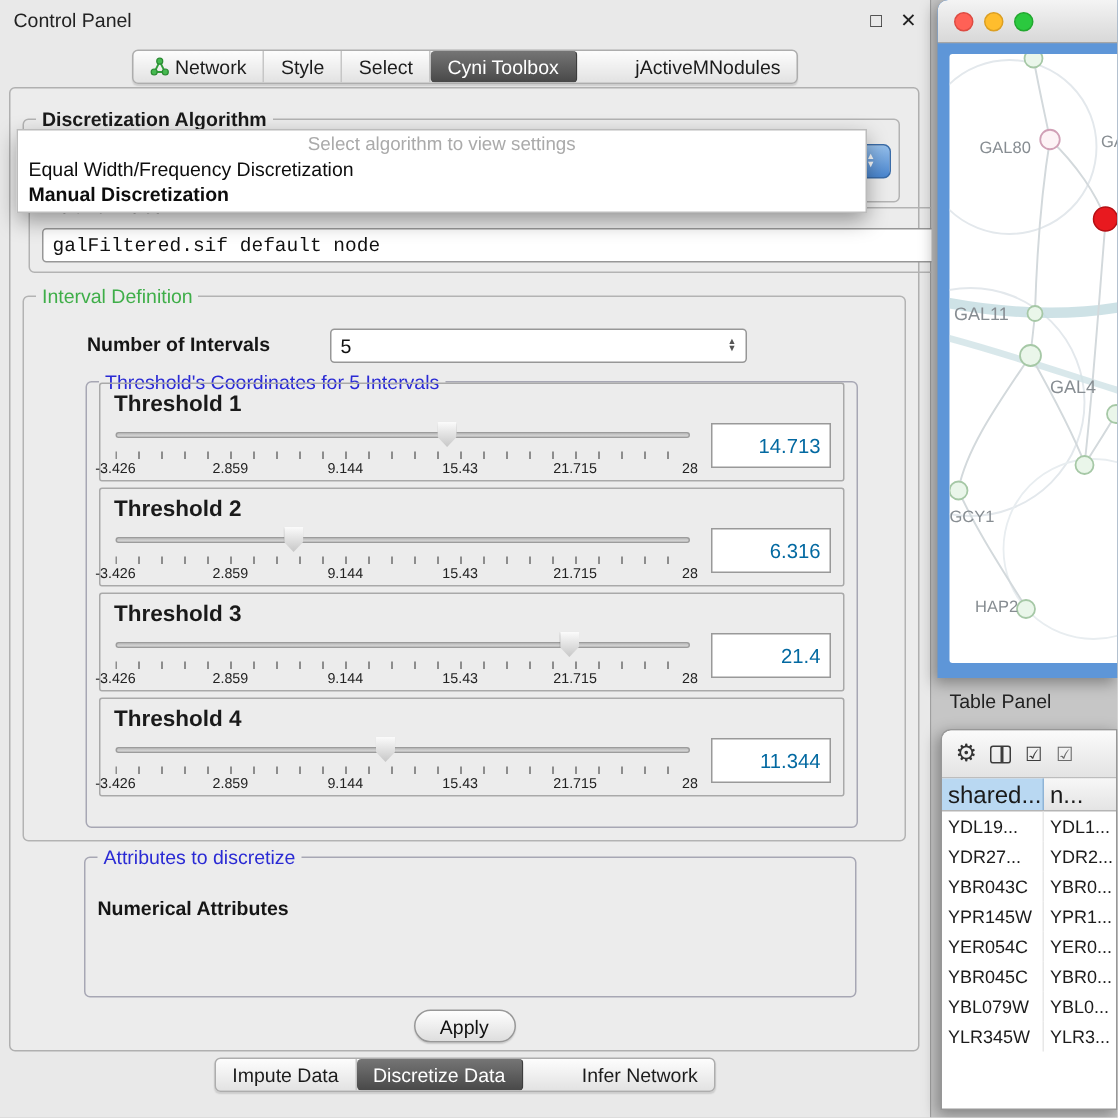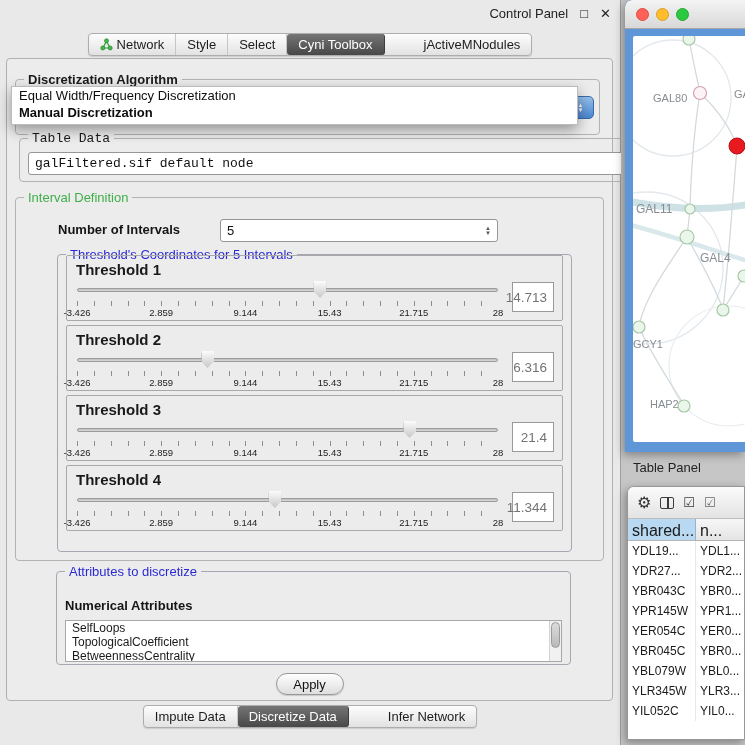--- a/index.html
+++ b/index.html
@@ -5,21 +5,21 @@
   * { box-sizing: border-box; margin: 0; padding: 0; }
   html,body { width:745px; height:745px; overflow:hidden; }
   body {
     font-family:"Liberation Sans","DejaVu Sans",sans-serif;
     background:#c6c6c6; position:relative; font-size:13px; color:#1a1a1a;
   }
 
   
   .control-panel { position:absolute; left:0; top:0; width:621px; height:745px;
     background:#e9e9e9; border-right:1px solid #9f9f9f; }
-  .cp-titlebar { height:26px; display:flex; align-items:center; padding:0 9px;text-align:right; }
+  .cp-titlebar { height:26px; display:flex; align-items:center; padding:0 9px; }
   .cp-title { flex:1; font-size:13px; color:#222; }
   .win-icon { margin-left:12px; font-size:13px; color:#222; line-height:1; cursor:default; }
 
   .seg-row { position:absolute; left:0; right:0; display:flex; justify-content:center; }
   .seg-strip { display:flex; align-items:stretch; height:23px; border:1px solid #adadad;
     border-radius:4px; background:linear-gradient(#fdfdfd,#e2e2e2);
     box-shadow:0 1px 1px rgba(0,0,0,.12); overflow:hidden; }
   .seg { display:flex; align-items:center; gap:4px; padding:0 11px; font-size:13px;
     color:#1c1c1c; border-right:1px solid #c6c6c6; cursor:default; white-space:nowrap; }
   .seg:last-child { border-right:none;padding-left:39px; }
@@ -68,23 +68,23 @@
   .slider-track { position:absolute; left:0; right:0; top:8px; height:4px;
     background:linear-gradient(#bdbdbd,#dadada); border:1px solid #9c9c9c; border-radius:2px; }
   .slider-thumb { position:absolute; top:1px; width:13px; height:17px;
     transform:translateX(-50%); background:linear-gradient(#fcfcfc,#c7c7c7);
     clip-path:polygon(0 0,100% 0,100% 60%,50% 100%,0 60%);
     filter:drop-shadow(0 1px 1px rgba(0,0,0,.55)); }
   .slider-ticks { position:absolute; left:0; right:0; top:21px; height:5px;
     background:repeating-linear-gradient(90deg,#8d8d8d 0,#8d8d8d 1px,transparent 1px,transparent 4%); }
   .slider-labels { position:absolute; left:0; right:0; top:27px; height:11px; font-size:9.5px; color:#222; }
   .slider-labels span { position:absolute; transform:translateX(-50%); white-space:nowrap; }
-  .value-box { width:42px; height:30px; margin-top:2px; background:#fff; border:1px solid #999;
+  .value-box { width:80px; height:30px; margin-top:2px; background:#fff; border:1px solid #999;
     display:flex; align-items:center; justify-content:flex-end; padding-right:6px;
-    font-size:13.5px; color:#737373; }
+    font-size:13.5px; color:#0369a1; }
 
   .attr-list { position:absolute; left:8px; right:8px; top:48px; height:42px; background:#fff;
     border:1px solid #a8a8a8; overflow:hidden; font-size:12px; }
   .attr-item { line-height:14px; padding-left:6px; white-space:nowrap; }
   .attr-scrollbar { position:absolute; right:0; top:0; bottom:0; width:12px;
     background:#f1f1f1; border-left:1px solid #d2d2d2; }
   .attr-scroll-thumb { position:absolute; left:1px; right:1px; top:1px; height:26px;
     background:linear-gradient(#dcdcdc,#b9b9b9); border:1px solid #9a9a9a; border-radius:5px; }
 
   .apply-btn { position:absolute; left:50%; transform:translateX(-50%); top:614px;
@@ -173,20 +173,21 @@
     <div class="titled-group" style="left:8px; top:20px; width:585px; height:56px;">
       <span class="group-title plain" style="font-weight:bold">Discretization Algorithm</span>
     </div>
 
     <div class="blue-stepper">
       <span>▲</span>
       <span>▼</span>
     </div>
 
     <div class="algo-popup">
+      <div class="popup-header">Select algorithm to view settings</div>
       <div class="popup-item">Equal Width/Frequency Discretization</div>
       <div class="popup-item bold">Manual Discretization</div>
     </div>
 
     <div class="titled-group" style="left:12px; top:79px; width:671px; height:44px;font-family:Liberation Mono, monospace;">
       <span class="group-title plain">Table Data</span>
       <div class="combo" style="left:8px; right:8px; top:13px; height:23px;">
         <span class="combo-value">galFiltered.sif default node</span>
         <span class="stepper">
           <span>▲</span>
@@ -289,28 +290,20 @@
             <div class="value-box">11.344</div>
           </div>
         </div>
 
       </div>
     </div>
 
     <div class="titled-group" style="left:49px; top:512px; width:515px; height:94px; border-color:#a7a7b4;padding-left:32px;">
       <span class="group-title blue">Attributes to discretize</span>
       <span class="label-bold" style="position:absolute; left:8px; top:26px;">Numerical Attributes</span>
-      <div class="attr-list">
-        <div class="attr-item">SelfLoops</div>
-        <div class="attr-item">TopologicalCoefficient</div>
-        <div class="attr-item">BetweennessCentrality</div>
-        <div class="attr-scrollbar">
-          <div class="attr-scroll-thumb"></div>
-        </div>
-      </div>
     </div>
 
     <div class="apply-btn">Apply</div>
   </div>
 
   <div class="seg-row" style="top:705px">
     <div class="seg-strip">
       <div class="seg">
         <span>Impute Data</span>
       </div>
@@ -415,19 +408,15 @@
         <div class="c2">YBR0...</div>
       </div>
       <div class="tw-row">
         <div class="c1">YBL079W</div>
         <div class="c2">YBL0...</div>
       </div>
       <div class="tw-row">
         <div class="c1">YLR345W</div>
         <div class="c2">YLR3...</div>
       </div>
-      <div class="tw-row">
-        <div class="c1">YIL052C</div>
-        <div class="c2">YIL0...</div>
-      </div>
     </div>
   </div>
 </div>
 
 </body></html>

